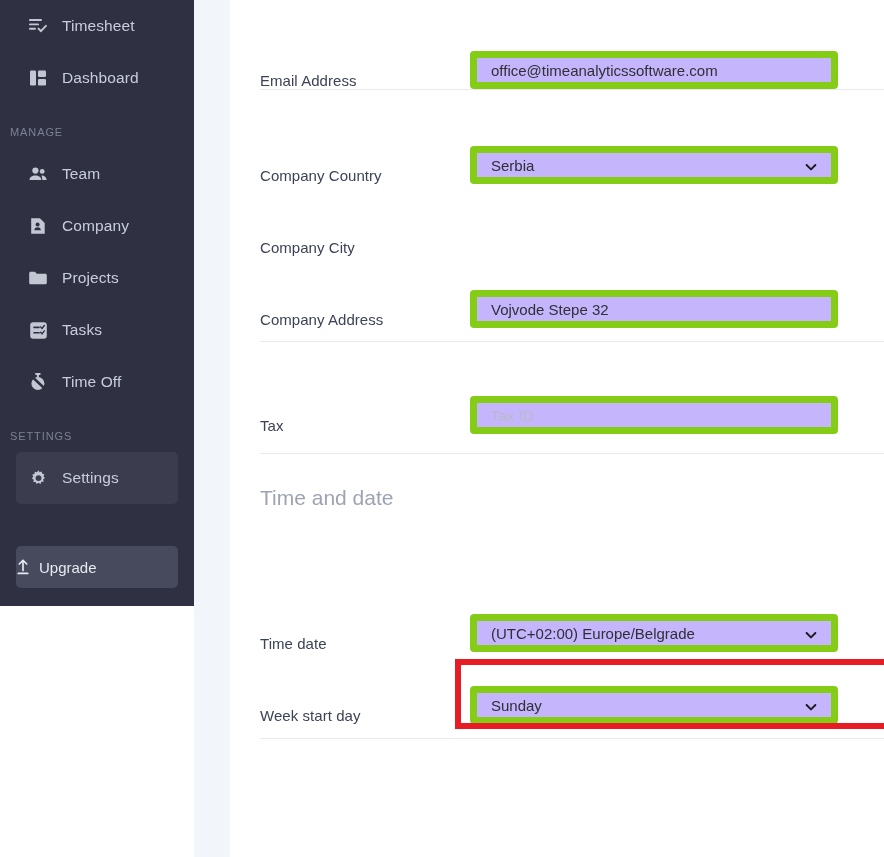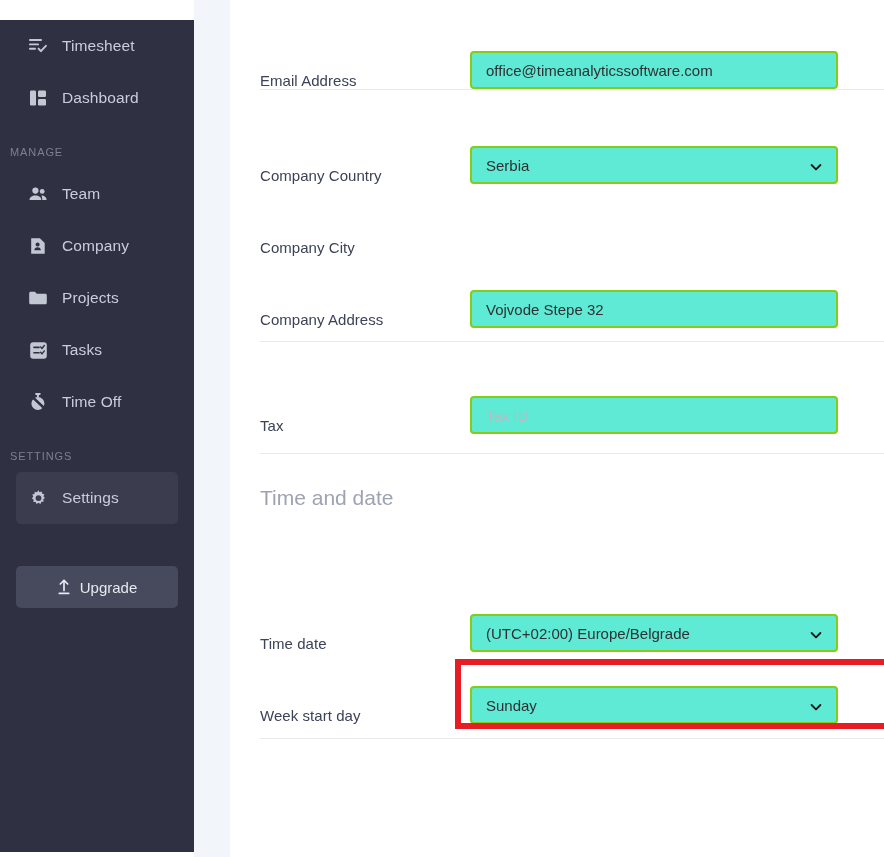--- a/index.html
+++ b/index.html
@@ -14,27 +14,26 @@
     display: flex;
     width: 884px;
     height: 857px;
     position: relative;
   }
 
   
   .sidebar {
     width: 194px;
     min-width: 194px;
-    height: 832px;
+    height: 606px;
     background: #2f3142;
     display: flex;
     flex-direction: column;
     padding-top: 0;
     position: relative;
-    margin-top: 20px;
   }
   .nav-item {
     display: flex;
     align-items: center;
     height: 52px;
     margin: 0 16px;
     padding: 0 12px;
     border-radius: 5px;
     cursor: pointer;
     color: #c3c7d4;
@@ -61,21 +60,20 @@
     margin-bottom: 10px;
   }
   .sb-spacer-top { height: 0px; }
   .upgrade-wrap { padding: 0 16px; margin-top: 42px; }
   .upgrade-btn {
     height: 42px;
     background: #474a5d;
     border-radius: 5px;
     display: flex;
     align-items: center;
-    justify-content: center;
     gap: 9px;
     color: #e7e9f0;
     font-size: 15px;
     cursor: pointer;
   }
   .upgrade-btn .up-ico { display:flex; align-items:center; }
 
   
   .gutter {
     width: 36px;
@@ -102,23 +100,23 @@
   .form-row .field-label {
     width: 210px;
     min-width: 210px;
     font-size: 15px;
     color: #3c4257;
     letter-spacing: .05px;
   }
   .ctrl {
     flex: 1;
     height: 38px;
-    border: 2px solid #84cc16;
+    border: 7px solid #84cc16;
     border-radius: 4px;
-    background: #5eead4;
+    background: #c4b5fd;
     font-size: 15px;
     color: #2f3034;
     padding: 0 14px;
     display: flex;
     align-items: center;
     font-family: "Liberation Sans", sans-serif;
     outline: none;
   }
   input.ctrl { line-height: 36px; }
   input.ctrl::placeholder { color: #b9bcc4; }

